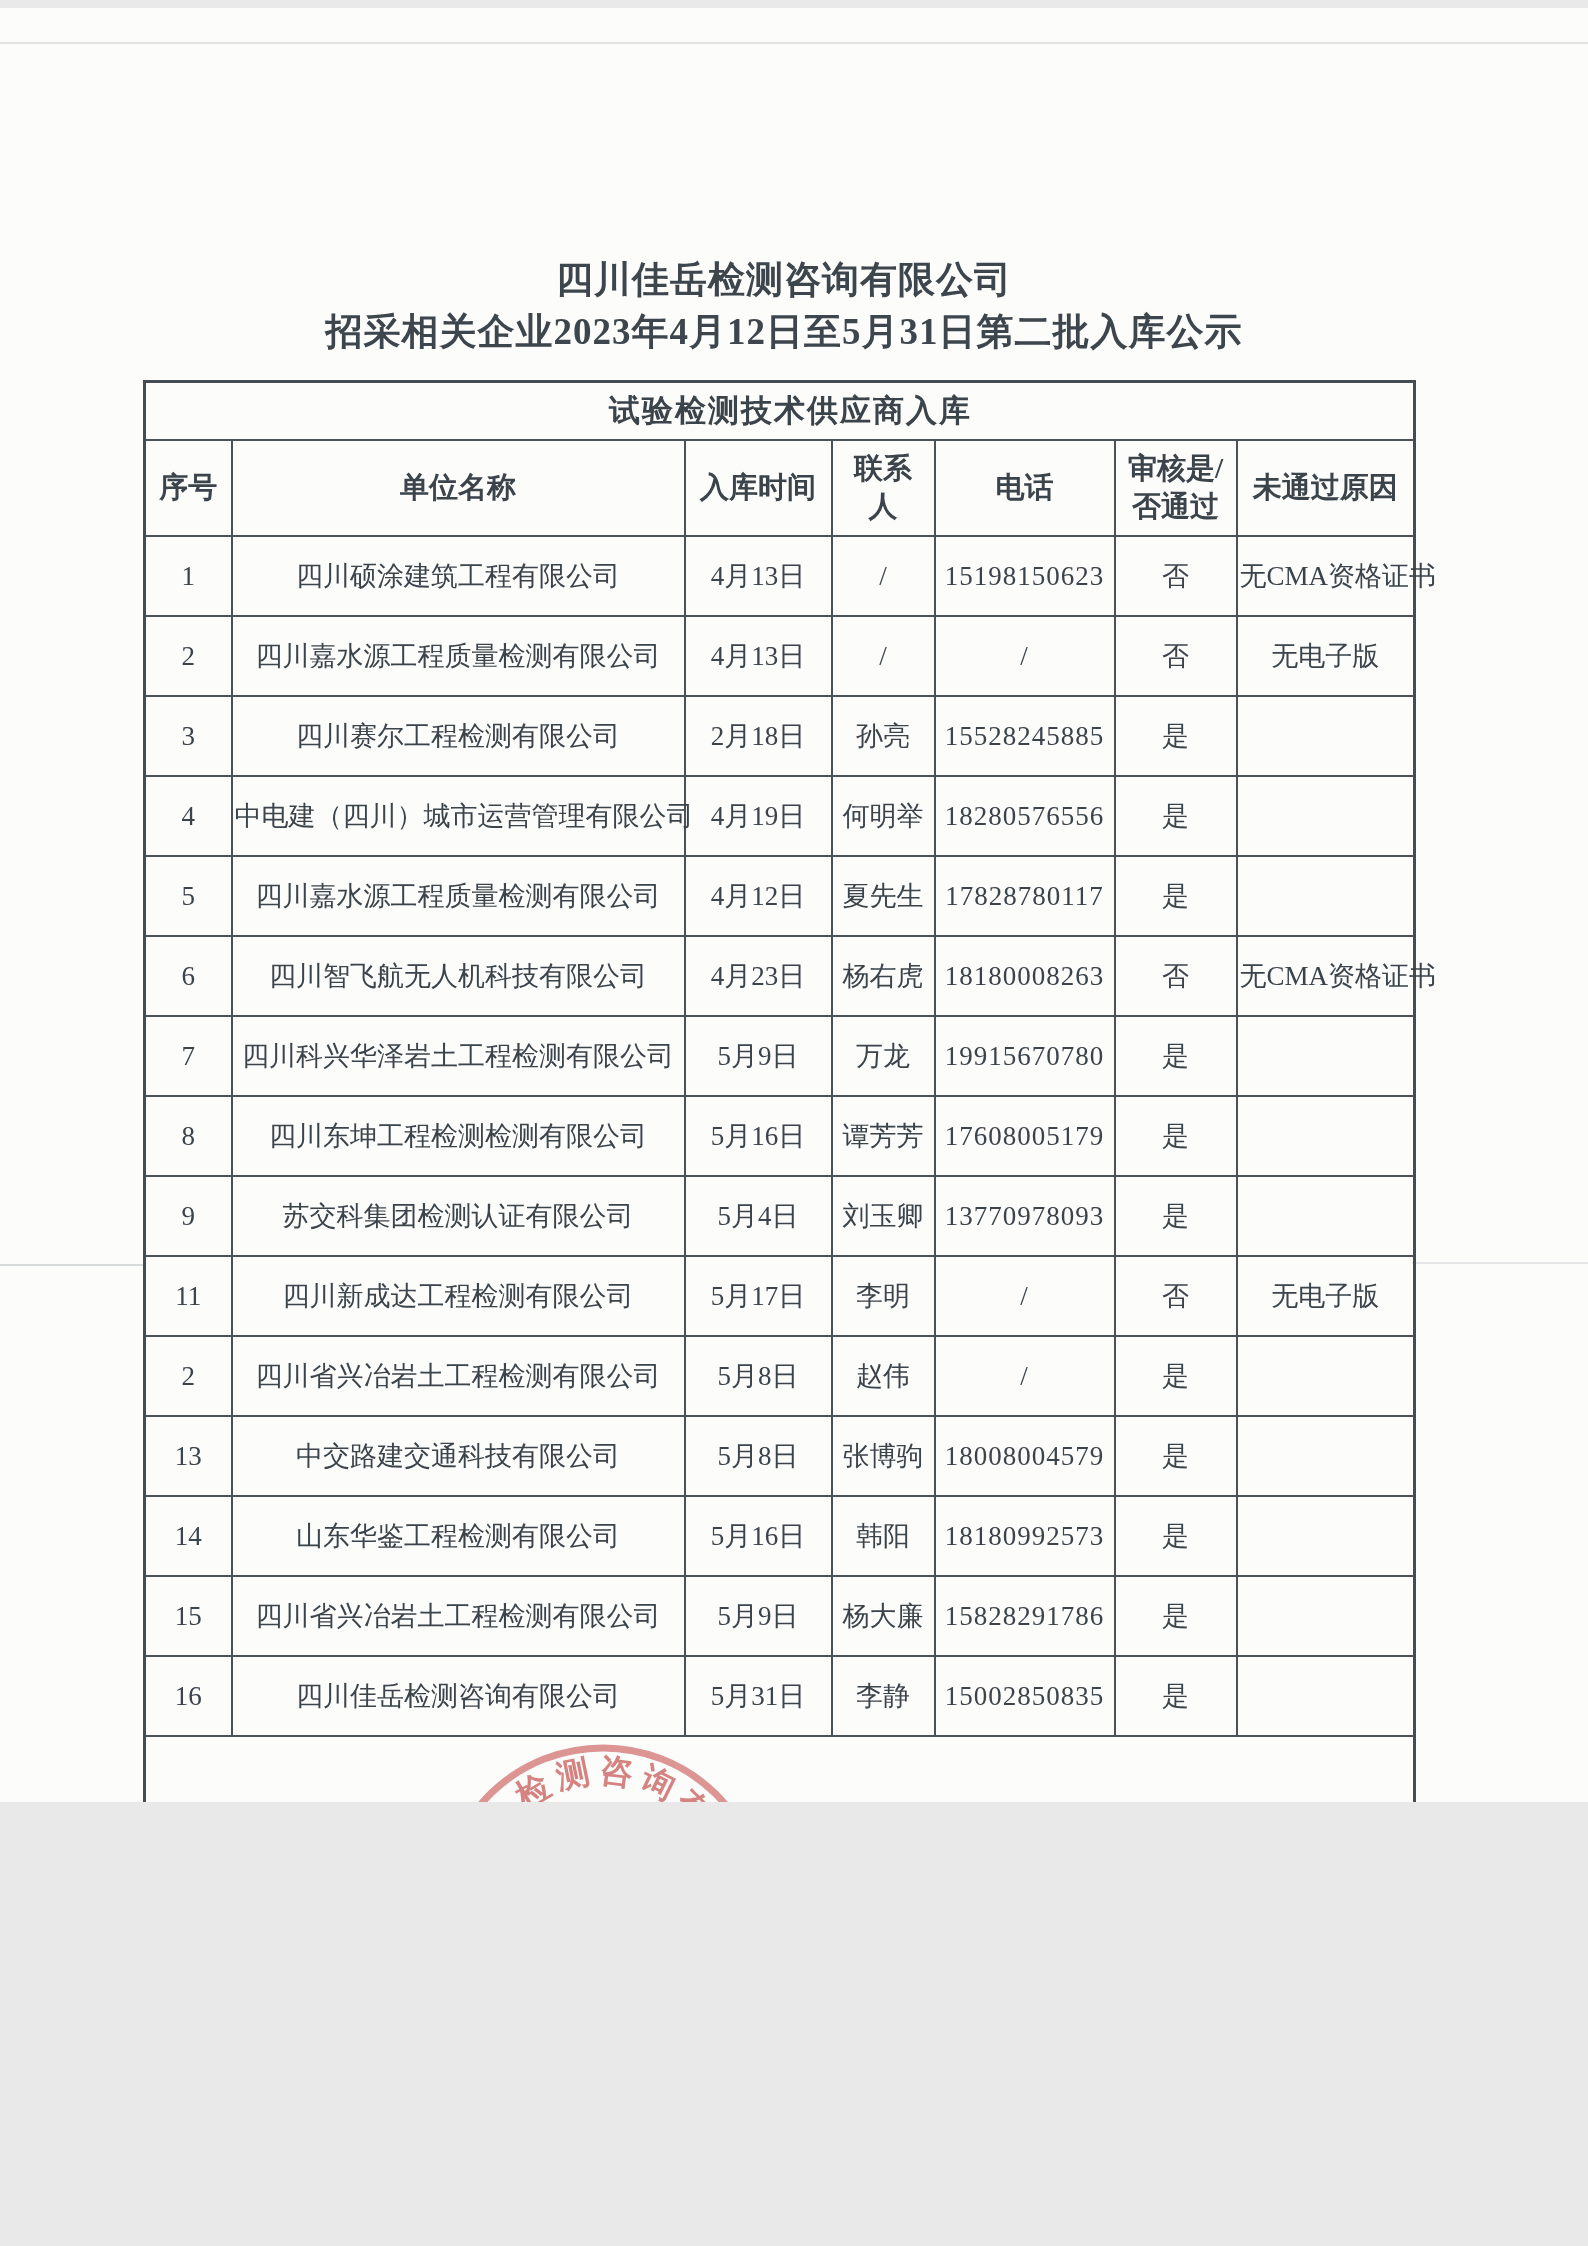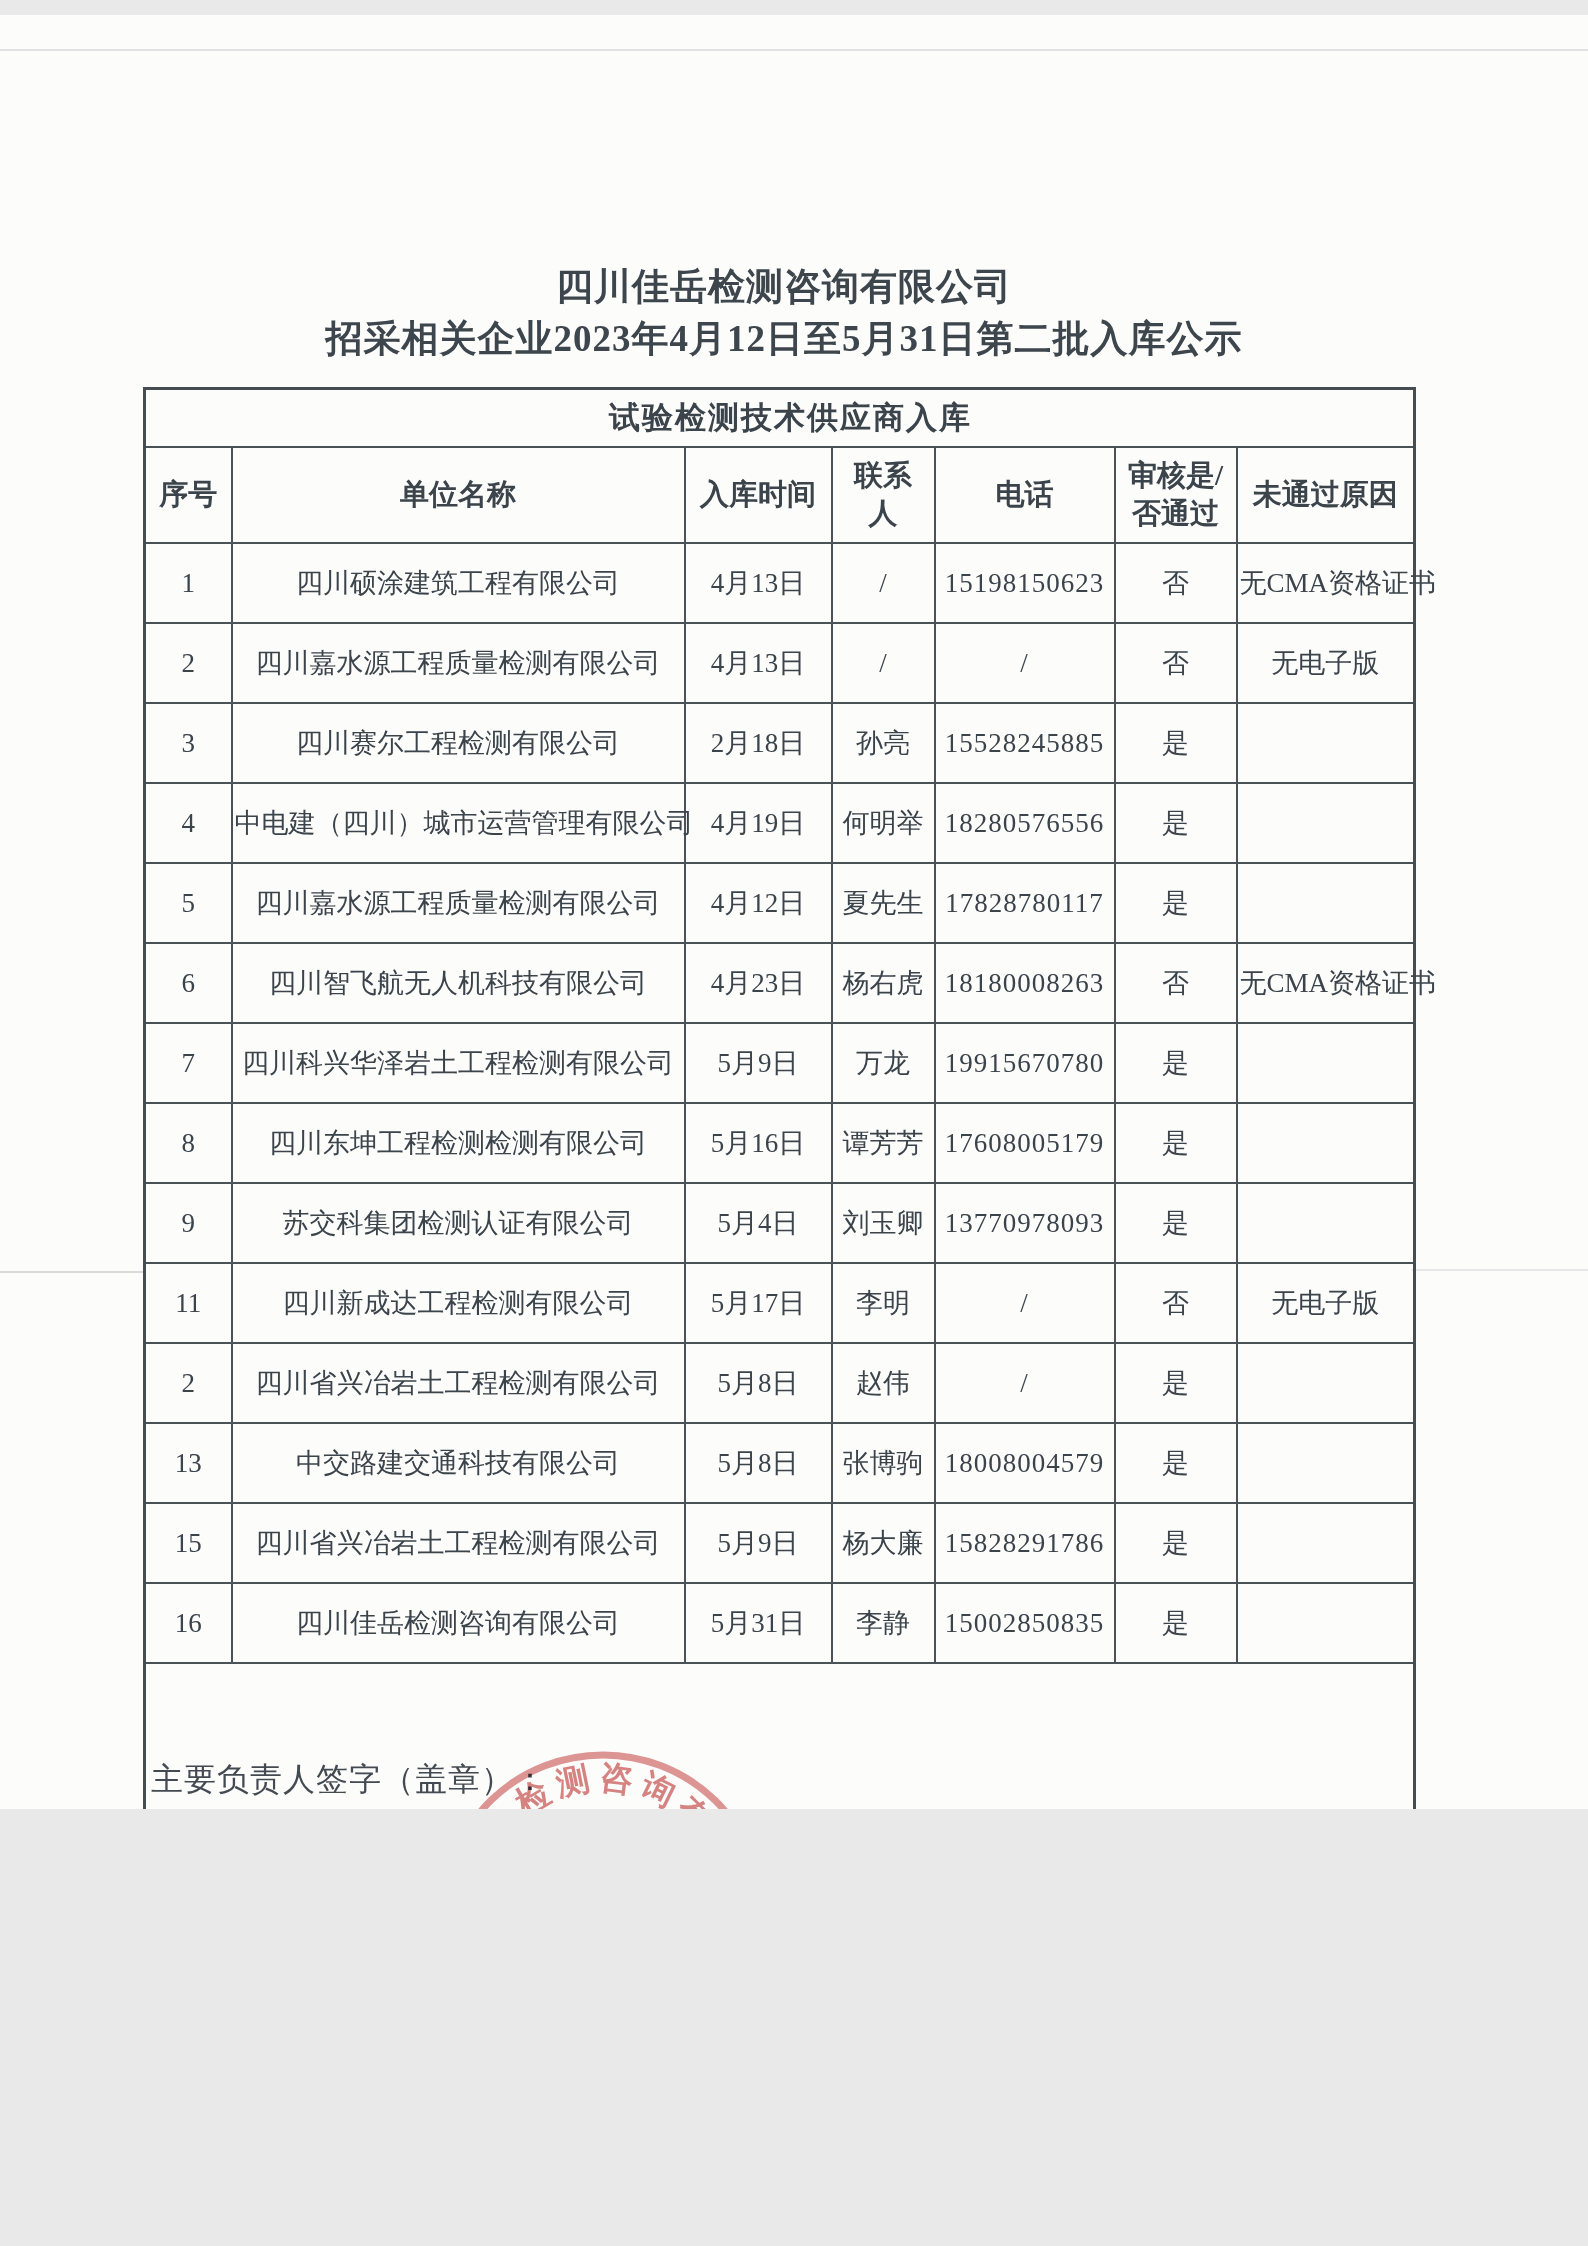--- a/index.html
+++ b/index.html
@@ -1,20 +1,20 @@
 <!DOCTYPE html>
 <html><head>
 <meta charset="utf-8">
 <style>
   html,body{margin:0;padding:0;}
   body{background:#e9e9e9;}
   .page{
     position:relative;
     width:1588px;height:1794px;
-    margin:15px auto;
+    margin:8px auto;
     background:#fcfcfb;
     font-family:"Liberation Serif","DejaVu Serif",serif;
     color:#3b434b;
     overflow:hidden;
   }
   
   .scanline{position:absolute;pointer-events:none;}
   .scanline.top{left:0;top:34px;width:1588px;height:2px;background:#d8dbdd;opacity:.8;}
   .scanline.left-mid{left:0;top:1256px;width:146px;height:2px;background:#ced2d5;opacity:.8;}
   .scanline.right-mid{left:1412px;top:1254px;width:176px;height:2px;background:#dde0e2;opacity:.8;}
@@ -201,20 +201,29 @@
         <tr>
       <td class="c-seq">13</td>
       <td class="c-company">中交路建交通科技有限公司</td>
       <td>5月8日</td>
       <td>张博驹</td>
       <td class="c-phone">18008004579</td>
       <td>是</td>
       <td class="c-reason"></td>
     </tr>
         <tr>
+      <td class="c-seq">14</td>
+      <td class="c-company">山东华鉴工程检测有限公司</td>
+      <td>5月16日</td>
+      <td>韩阳</td>
+      <td class="c-phone">18180992573</td>
+      <td>是</td>
+      <td class="c-reason"></td>
+    </tr>
+        <tr>
       <td class="c-seq">15</td>
       <td class="c-company">四川省兴冶岩土工程检测有限公司</td>
       <td>5月9日</td>
       <td>杨大廉</td>
       <td class="c-phone">15828291786</td>
       <td>是</td>
       <td class="c-reason"></td>
     </tr>
         <tr>
       <td class="c-seq">16</td>

